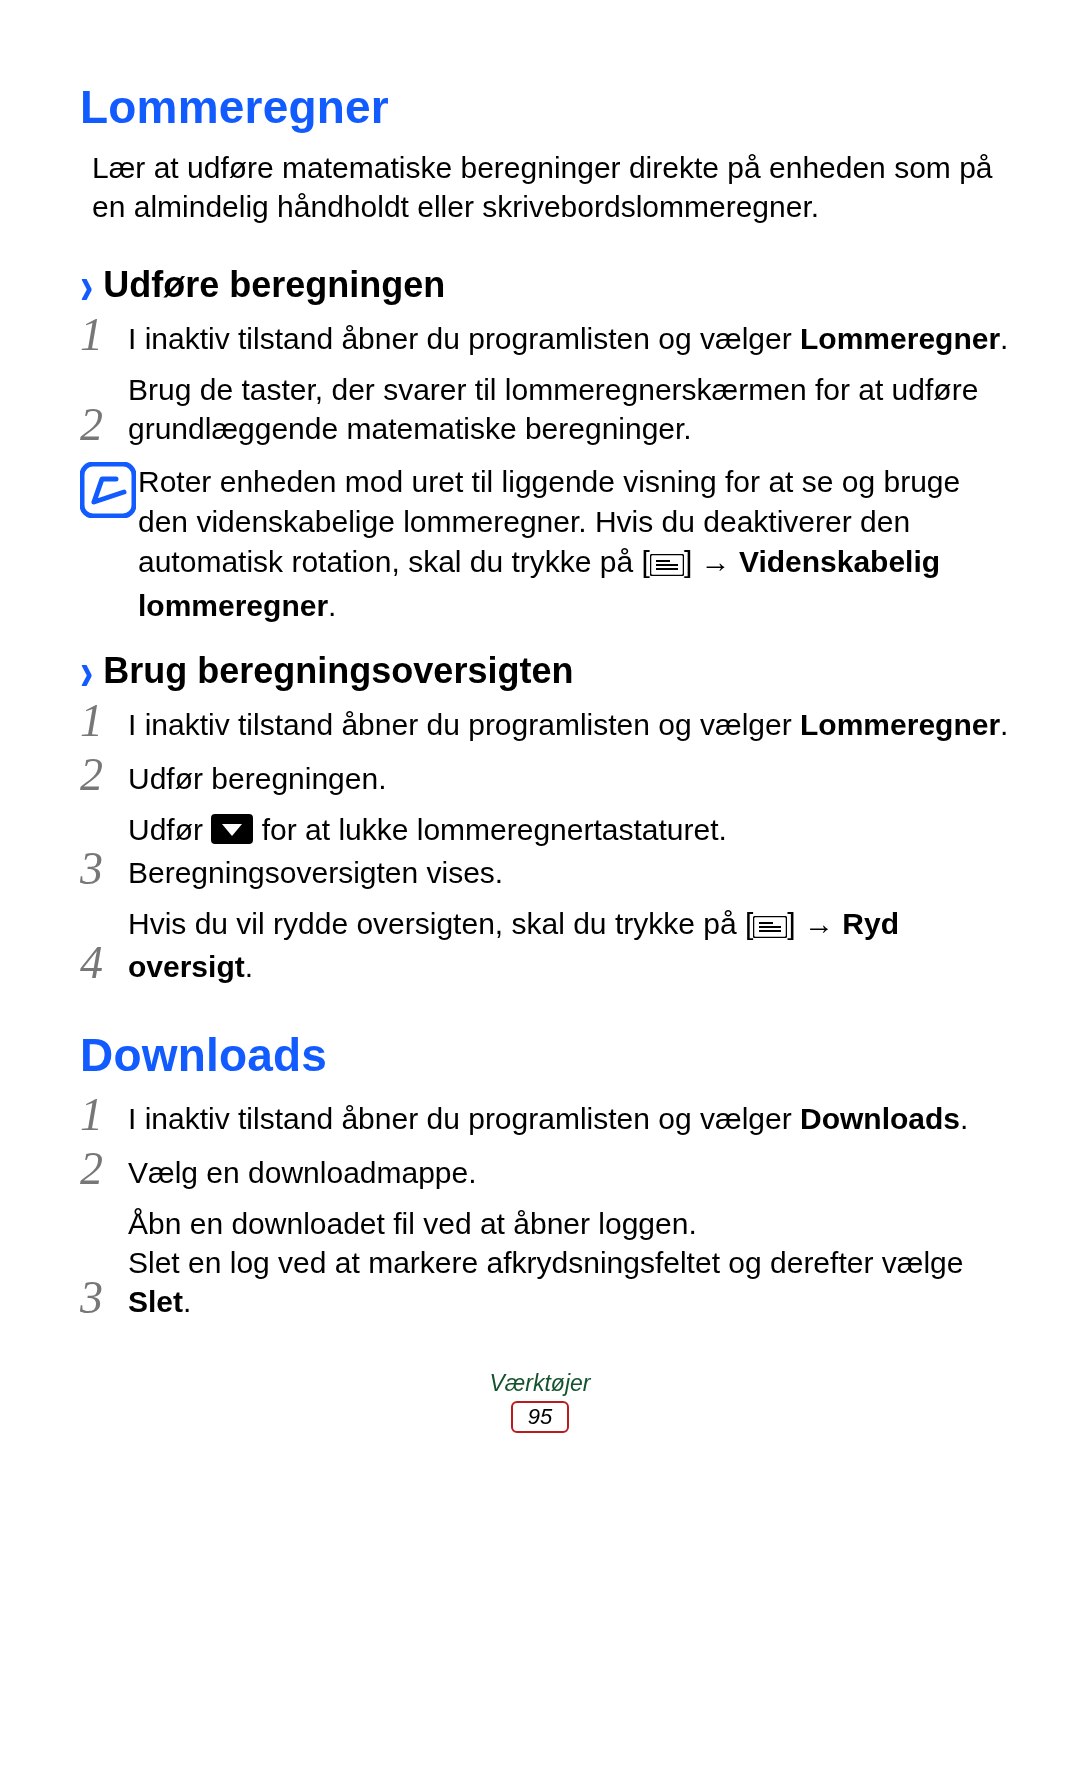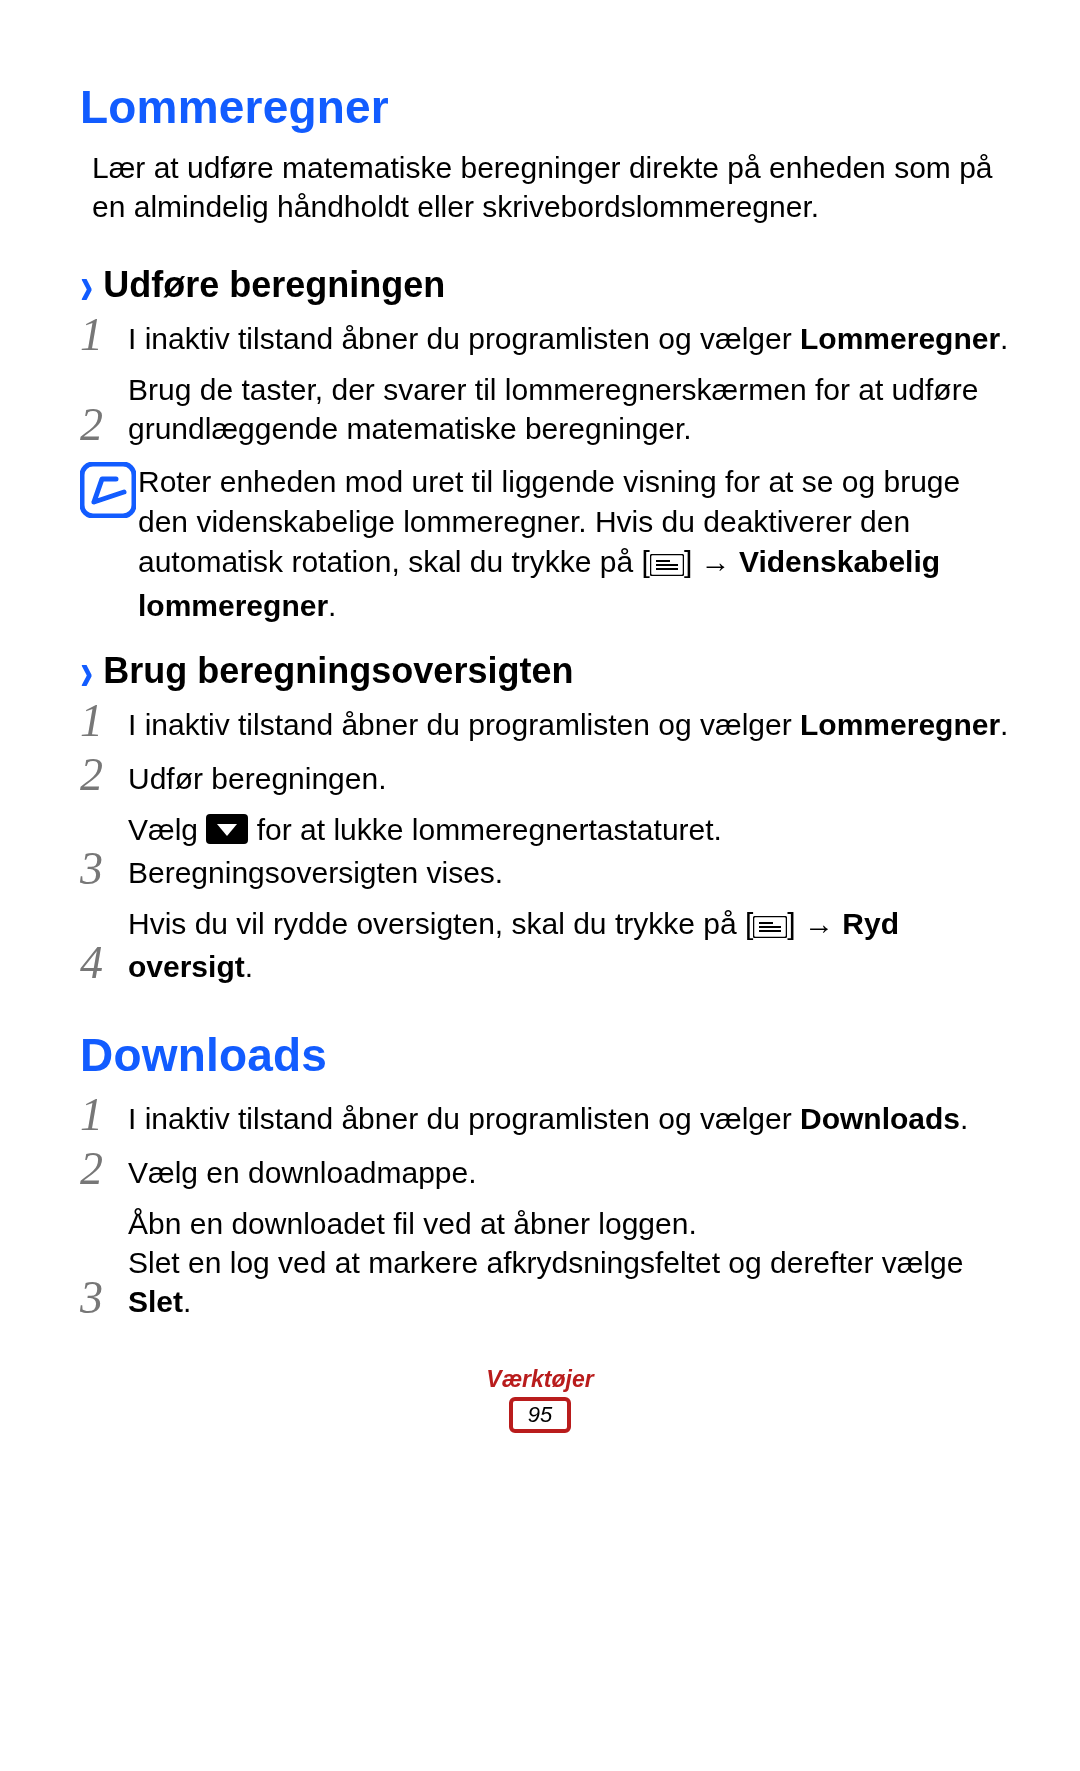--- a/index.html
+++ b/index.html
@@ -100,29 +100,28 @@
   .footer {
     position: absolute;
     bottom: 36px;
     left: 0;
     width: 100%;
     text-align: center;
   }
   .footer .chapter {
     font-style: italic;
     font-size: 23px;
-    color: #b91c1c;
-    font-weight: bold;
+    color: #14532d;
   }
   .footer .pagenum {
     display: inline-block;
     min-width: 38px;
     padding: 1px 8px;
     margin-top: 4px;
-    border: 4px solid #b91c1c;
+    border: 2px solid #b91c1c;
     border-radius: 6px;
     font-size: 22px;
     font-style: italic;
     background: #fff;
     text-align: center;
   }
 </style>
 </head>
 <body>
 
@@ -173,21 +172,21 @@
     <li>
       <div class="step-body">
         <span>I inaktiv tilstand åbner du programlisten og vælger </span><span class="bold">Lommeregner</span><span>.</span>
       </div>
     </li>
     <li>
       <div class="step-body">Udfør beregningen.</div>
     </li>
     <li>
       <div class="step-body">
-        <span>Vælg </span><span class="inline-icon"><svg width="42" height="30" viewBox="0 0 42 30">
+        <span>Udfør </span><span class="inline-icon"><svg width="42" height="30" viewBox="0 0 42 30">
               <rect x="0" y="0" width="42" height="30" rx="4" fill="#000"></rect>
               <polygon points="11,10 31,10 21,22" fill="#fff"></polygon>
             </svg></span><span> for at lukke lommeregnertastaturet. Beregningsoversigten vises.</span>
       </div>
     </li>
     <li>
       <div class="step-body">
         <span>Hvis du vil rydde oversigten, skal du trykke på [</span><span class="inline-icon"><svg width="34" height="22" viewBox="0 0 34 22">
               <rect x="0.5" y="0.5" width="33" height="21" rx="2" fill="#fff" stroke="#000" stroke-width="1.5"></rect>
               <line x1="6" y1="7" x2="20" y2="7" stroke="#000" stroke-width="2"></line>

